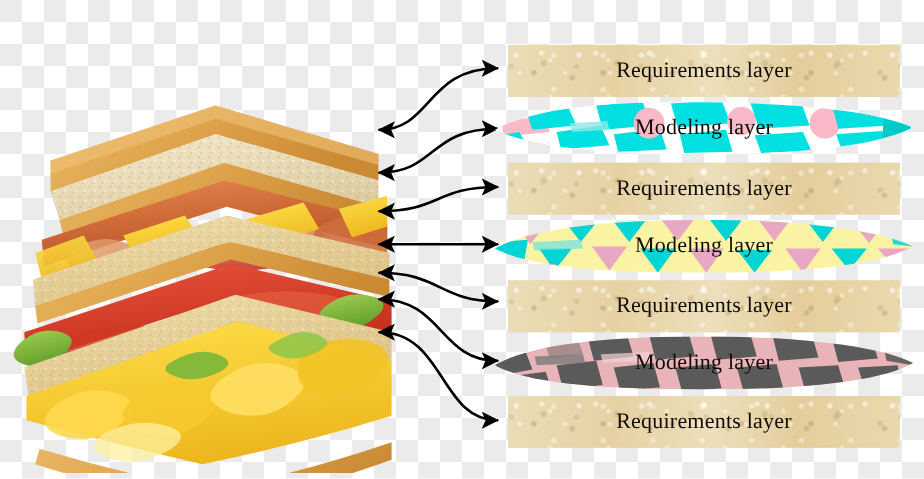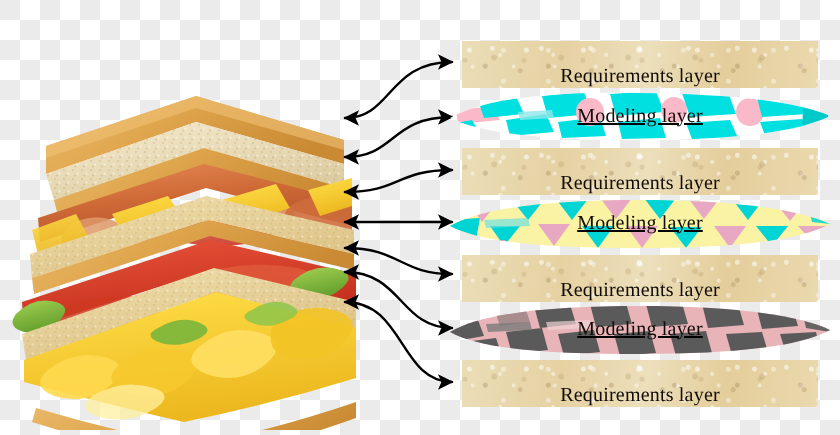--- a/index.html
+++ b/index.html
@@ -35,24 +35,23 @@
       radial-gradient(circle at 82% 76%, rgba(160,132,86,.3) 0 2px, transparent 3px),
       radial-gradient(circle at 26% 88%, rgba(255,255,255,.45) 0 1.5px, transparent 2.5px),
       radial-gradient(circle at 72% 42%, rgba(255,255,255,.45) 0 1.5px, transparent 2.5px),
       radial-gradient(circle at 48% 35%, rgba(176,148,100,.28) 0 2.5px, transparent 3.5px),
       radial-gradient(circle at 92% 30%, rgba(255,255,255,.4) 0 2px, transparent 3px),
       radial-gradient(circle at 5% 55%, rgba(176,148,100,.25) 0 2px, transparent 3px),
       linear-gradient(96deg,#eaddb6 0%,#e6d1a2 28%,#ecdfbb 52%,#e4cd9b 74%,#ead9ae 100%);
     background-size:
       57px 41px, 63px 37px, 49px 43px, 71px 39px,
       41px 29px, 53px 33px, 67px 47px, 45px 31px, 59px 35px, 100% 100%;
-    align-items: flex-end;
-  }
-  
-  .mod{background:transparent;text-decoration:underline;}
+  }
+  
+  .mod{background:transparent;}
   .mod svg{position:absolute;left:0;top:0;}
 
   
   .arrows{position:absolute;left:0;top:0;width:840px;height:435px;}
 
   
   .sandwich{position:absolute;left:8px;top:78px;width:356px;height:352px;}
 </style>
 </head>
 <body>

